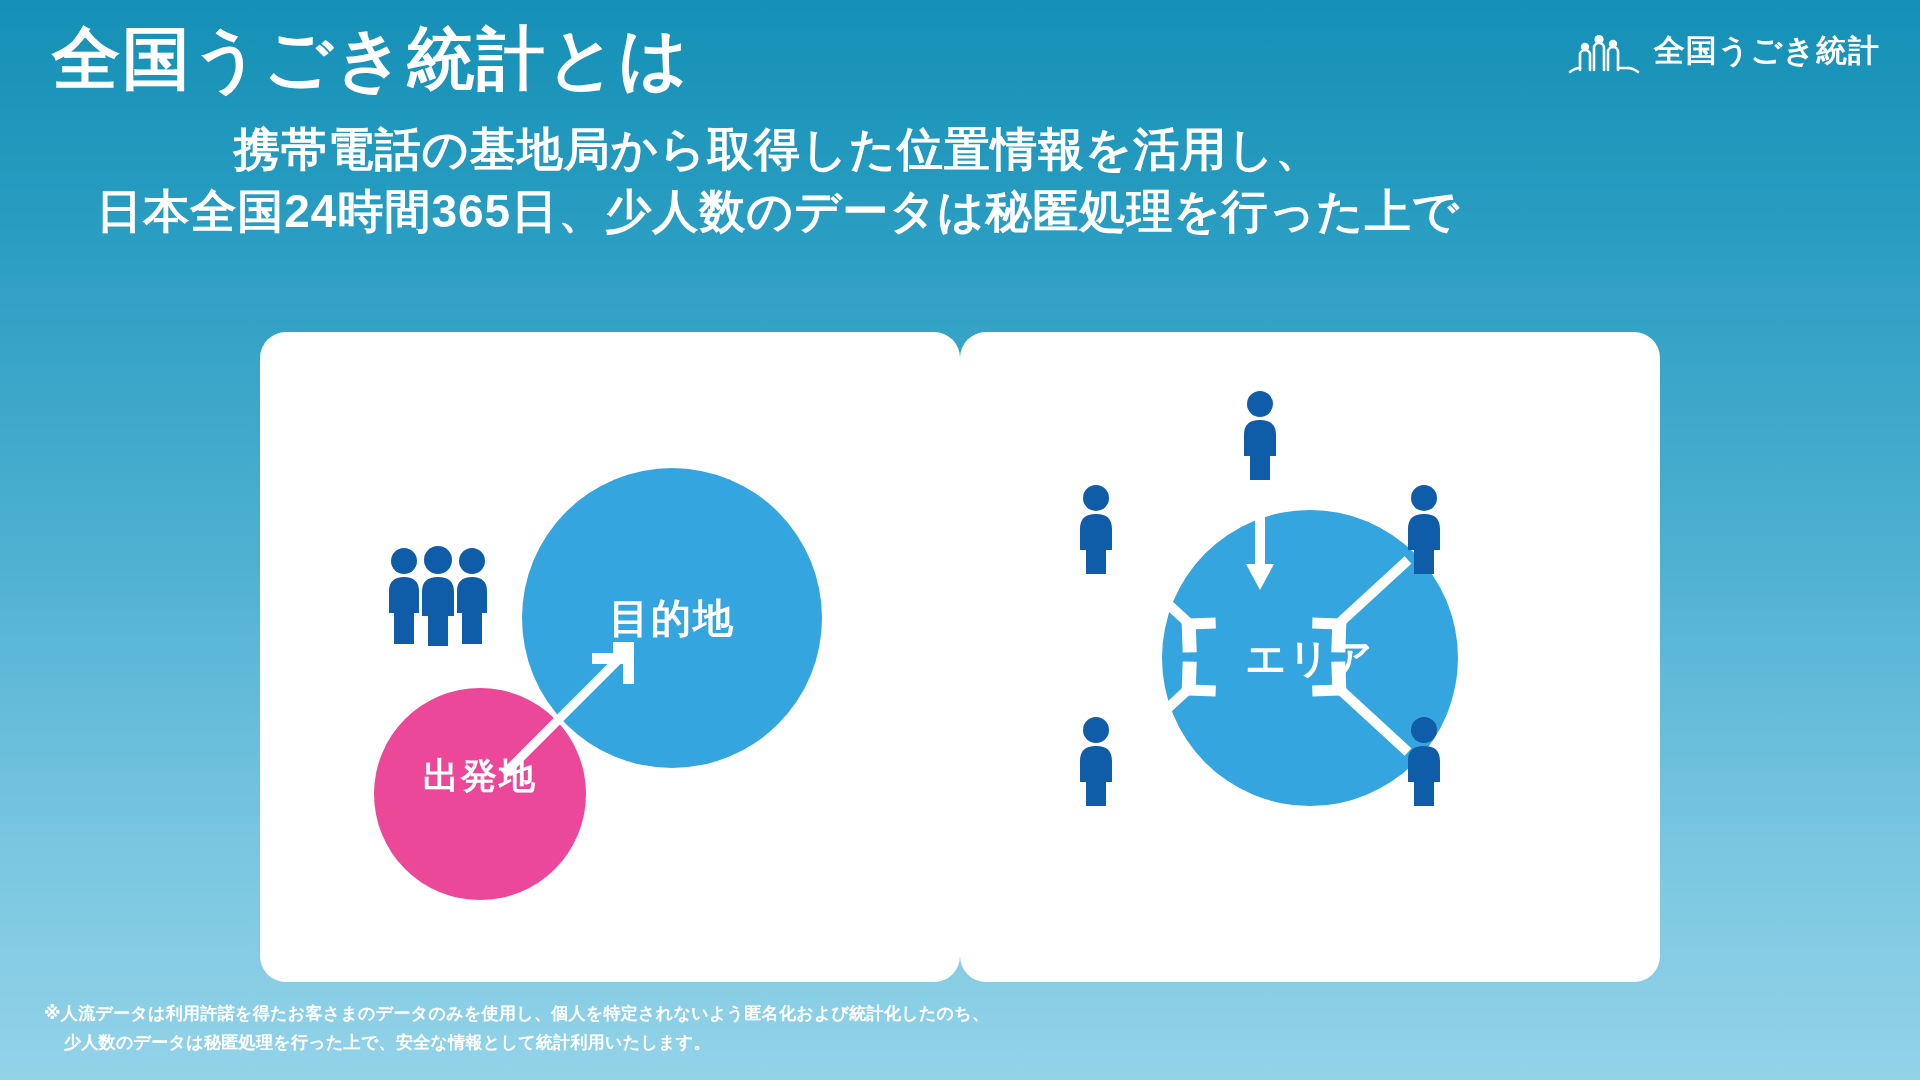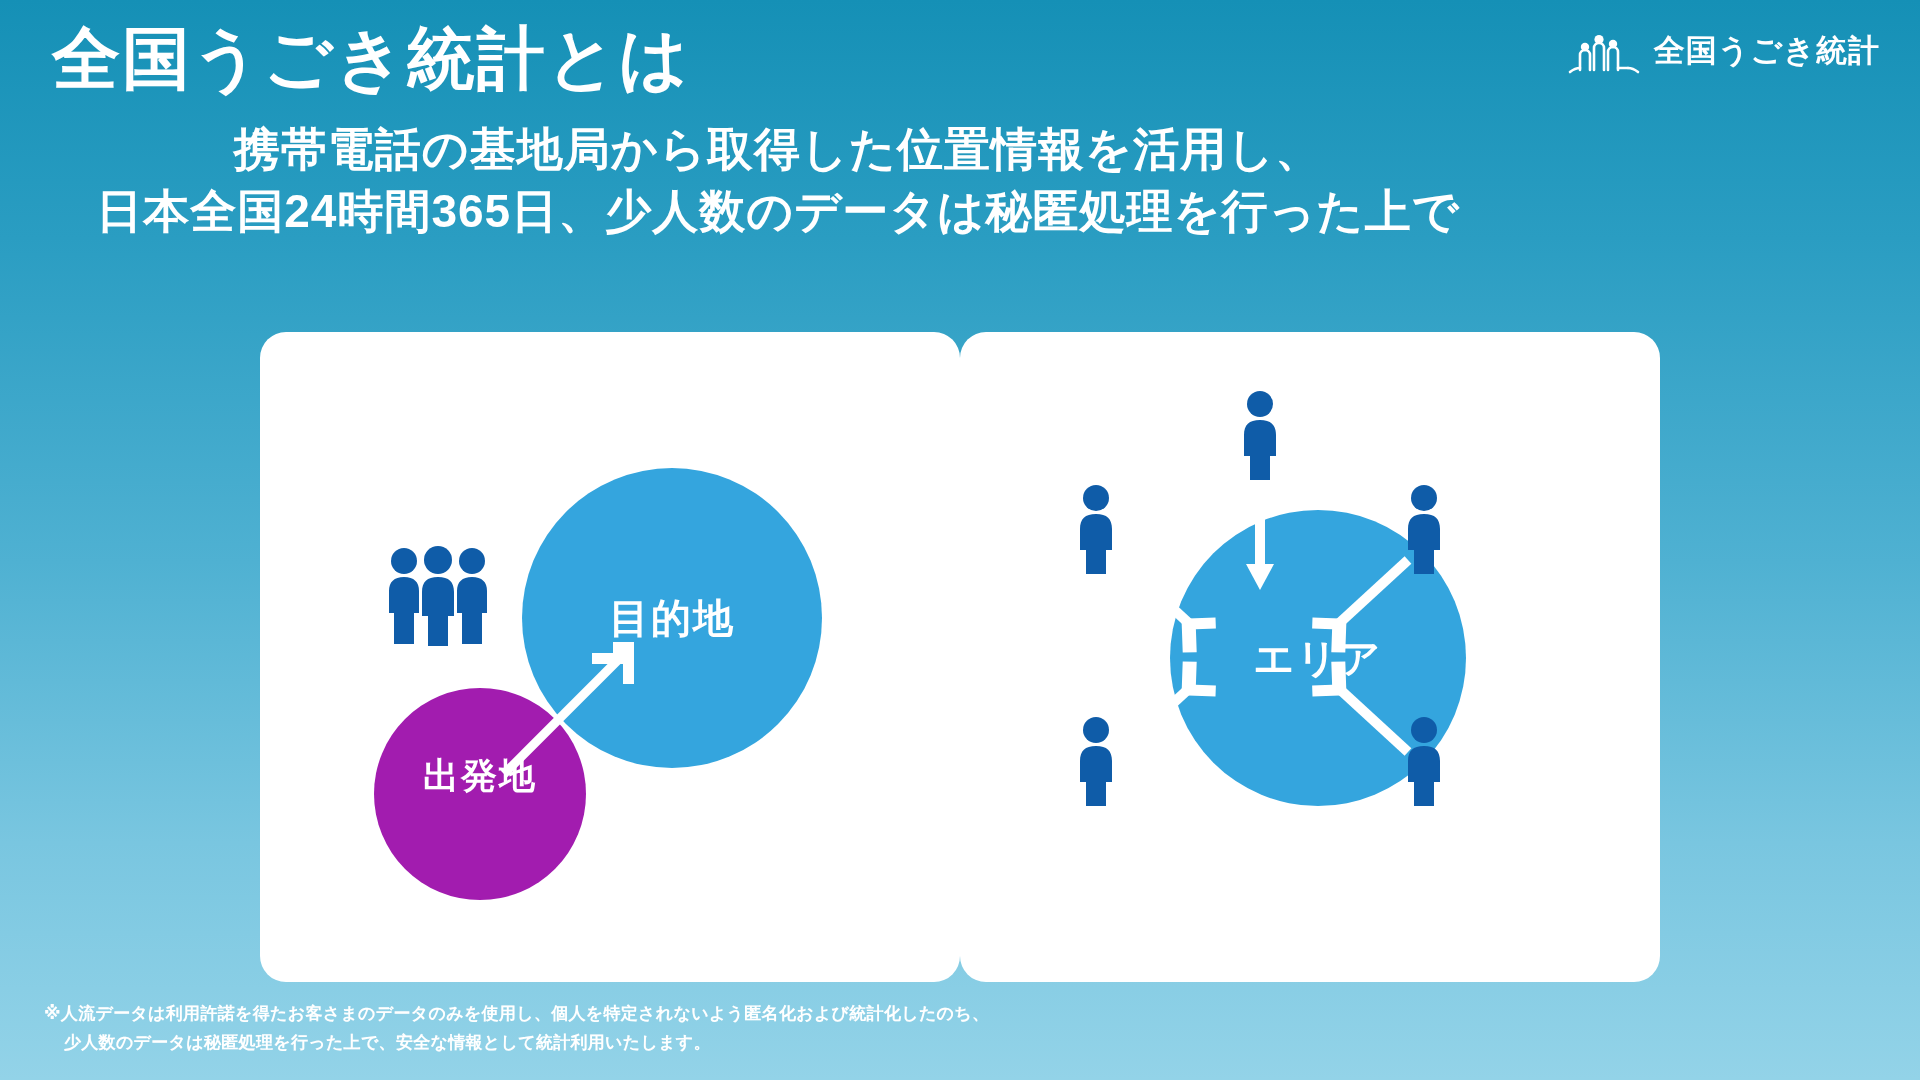--- a/index.html
+++ b/index.html
@@ -61,40 +61,40 @@
     color:#ffffff; font-weight:bold;
   }
   .dest-circle {
     width:300px; height:300px;
     background:#34a5de;
     left:262px; top:136px;
     font-size:40px; letter-spacing:2px;
   }
   .origin-circle {
     width:212px; height:212px;
-    background:#a21caf;
+    background:#ec4899;
     left:114px; top:356px;
     font-size:36px; letter-spacing:2px;
     padding-top:64px;
     align-items:flex-start;
   }
   .people-group {
     position:absolute; left:124px; top:214px;
     width:110px; height:100px;
   }
   .move-arrow {
     position:absolute; left:222px; top:290px;
     width:200px; height:180px; pointer-events:none;
   }
 
   
   .area-circle {
     width:296px; height:296px;
     background:#34a5de;
-    left:210px; top:178px;
+    left:202px; top:178px;
     font-size:40px; letter-spacing:2px;
   }
   .person-single { position:absolute; width:56px; height:90px; }
   .p-top    { left:272px; top:58px; }
   .p-left   { left:108px; top:152px; }
   .p-right  { left:436px; top:152px; }
   .p-bl     { left:108px; top:384px; }
   .p-br     { left:436px; top:384px; }
   .area-arrows {
     position:absolute; left:0; top:0; width:700px; height:650px;

